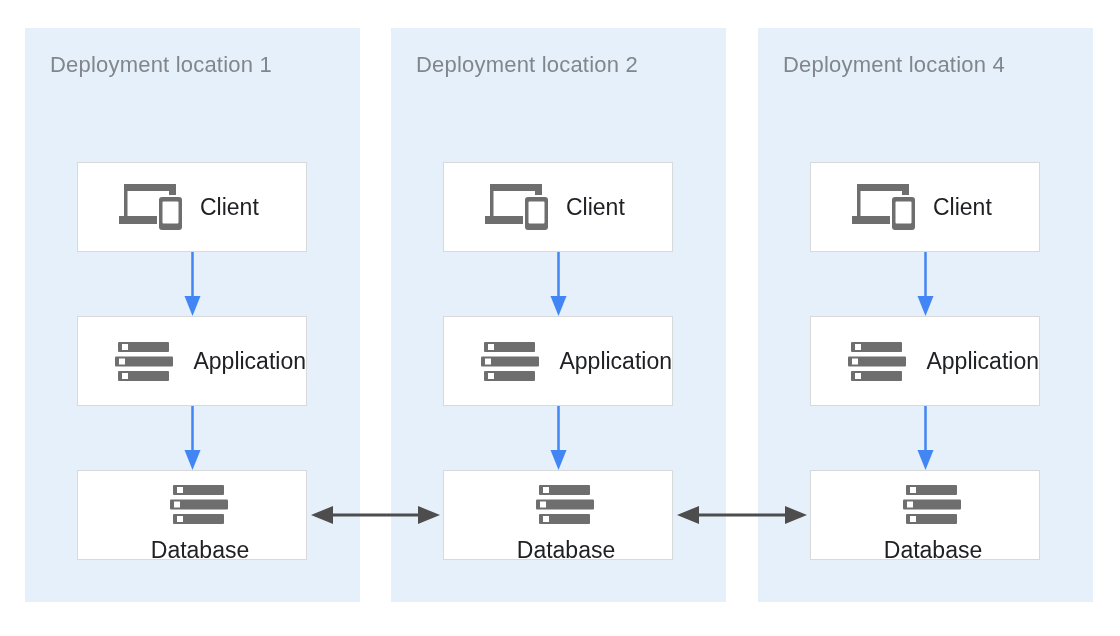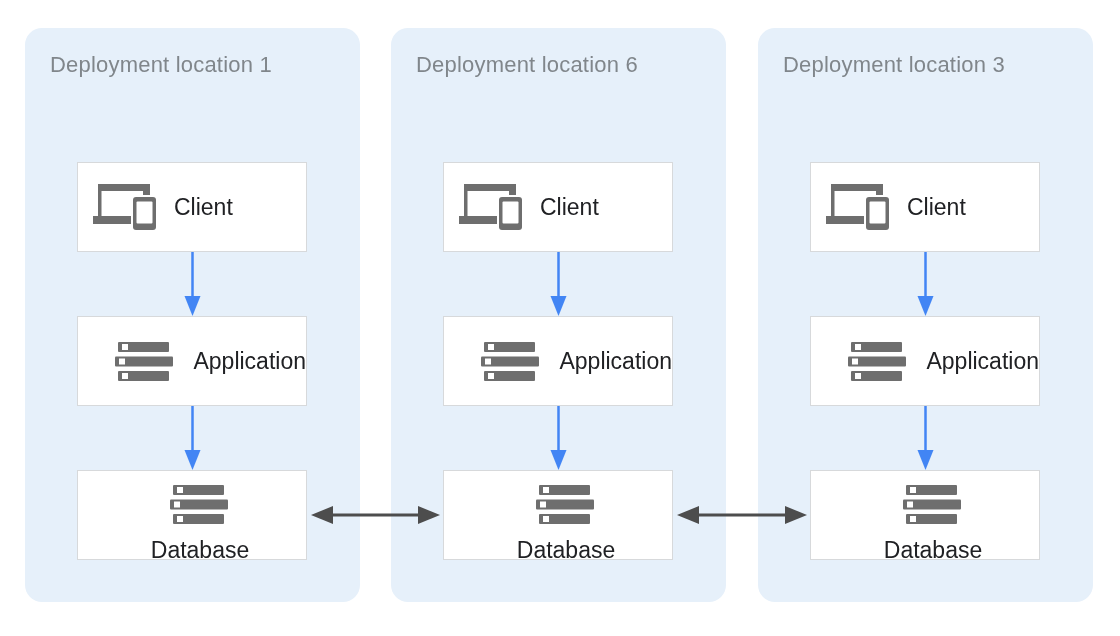--- a/index.html
+++ b/index.html
@@ -11,31 +11,31 @@
     --node-label:#202124;
     --icon-gray:#6E6E6E;
     --arrow-blue:#4285F4;
     --arrow-dark:#4D4D4D;
   }
   *{box-sizing:border-box;margin:0;padding:0;}
   html,body{width:1120px;height:636px;background:var(--page-bg);
     font-family:"Liberation Sans","DejaVu Sans",sans-serif;}
   .canvas{position:relative;width:1120px;height:636px;overflow:hidden;background:var(--page-bg);}
 
-  .panel{position:absolute;top:28px;width:335px;height:574px;background:var(--panel-bg);border-radius:17px;}
+  .panel{position:absolute;top:28px;width:335px;height:574px;background:var(--panel-bg);}
   .panel-1{left:25px;}
   .panel-2{left:391px;}
   .panel-3{left:758px;}
 
   .panel-title{position:absolute;top:24px;left:25px;font-size:22px;font-weight:400;
     color:var(--panel-title);letter-spacing:.2px;white-space:nowrap;}
 
   .node{position:absolute;left:52px;width:230px;height:90px;background:var(--box-bg);
     border:1px solid var(--box-border);display:flex;align-items:center;}
-  .node-client{top:134px;}
+  .node-client{top:134px;padding-left:26px;}
   .node-app{top:288px;justify-content:flex-end;}
   .node-db{top:442px;flex-direction:column;}
 
   .icon-slot{width:66px;margin-left:14px;display:flex;align-items:center;justify-content:center;flex:0 0 66px;}
   .icon-slot svg{display:block;}
   .icon-fill{fill:var(--icon-gray);}
   .icon-white{fill:#ffffff;}
 
   .node-label{margin-left:16px;font-size:23px;color:var(--node-label);white-space:nowrap;}
 
@@ -87,21 +87,21 @@
           <rect class="icon-white" x="7" y="2" width="6" height="6"></rect>
           <rect class="icon-white" x="4" y="16.5" width="6" height="6"></rect>
           <rect class="icon-white" x="7" y="31" width="6" height="6"></rect>
         </svg>
       </span>
       <span class="node-label">Database</span>
     </div>
   </section>
 
   <section class="panel panel-2">
-    <h2 class="panel-title">Deployment location 6</h2>
+    <h2 class="panel-title">Deployment location 2</h2>
     <div class="node node-client">
       <span class="icon-slot">
         <svg width="64" height="46" viewBox="0 0 64 46" aria-hidden="true">
           <rect class="icon-fill" x="5" y="0" width="52" height="7"></rect>
           <rect class="icon-fill" x="50" y="0" width="7" height="11"></rect>
           <rect class="icon-fill" x="5" y="0" width="3.5" height="33"></rect>
           <rect class="icon-fill" x="0" y="32" width="38" height="8"></rect>
           <rect class="icon-fill" x="40" y="13" width="23" height="33" rx="3"></rect>
           <rect class="icon-white" x="43.5" y="17.5" width="16" height="22" rx="1"></rect>
         </svg>
@@ -130,21 +130,21 @@
           <rect class="icon-white" x="7" y="2" width="6" height="6"></rect>
           <rect class="icon-white" x="4" y="16.5" width="6" height="6"></rect>
           <rect class="icon-white" x="7" y="31" width="6" height="6"></rect>
         </svg>
       </span>
       <span class="node-label">Database</span>
     </div>
   </section>
 
   <section class="panel panel-3">
-    <h2 class="panel-title">Deployment location 3</h2>
+    <h2 class="panel-title">Deployment location 4</h2>
     <div class="node node-client">
       <span class="icon-slot">
         <svg width="64" height="46" viewBox="0 0 64 46" aria-hidden="true">
           <rect class="icon-fill" x="5" y="0" width="52" height="7"></rect>
           <rect class="icon-fill" x="50" y="0" width="7" height="11"></rect>
           <rect class="icon-fill" x="5" y="0" width="3.5" height="33"></rect>
           <rect class="icon-fill" x="0" y="32" width="38" height="8"></rect>
           <rect class="icon-fill" x="40" y="13" width="23" height="33" rx="3"></rect>
           <rect class="icon-white" x="43.5" y="17.5" width="16" height="22" rx="1"></rect>
         </svg>

